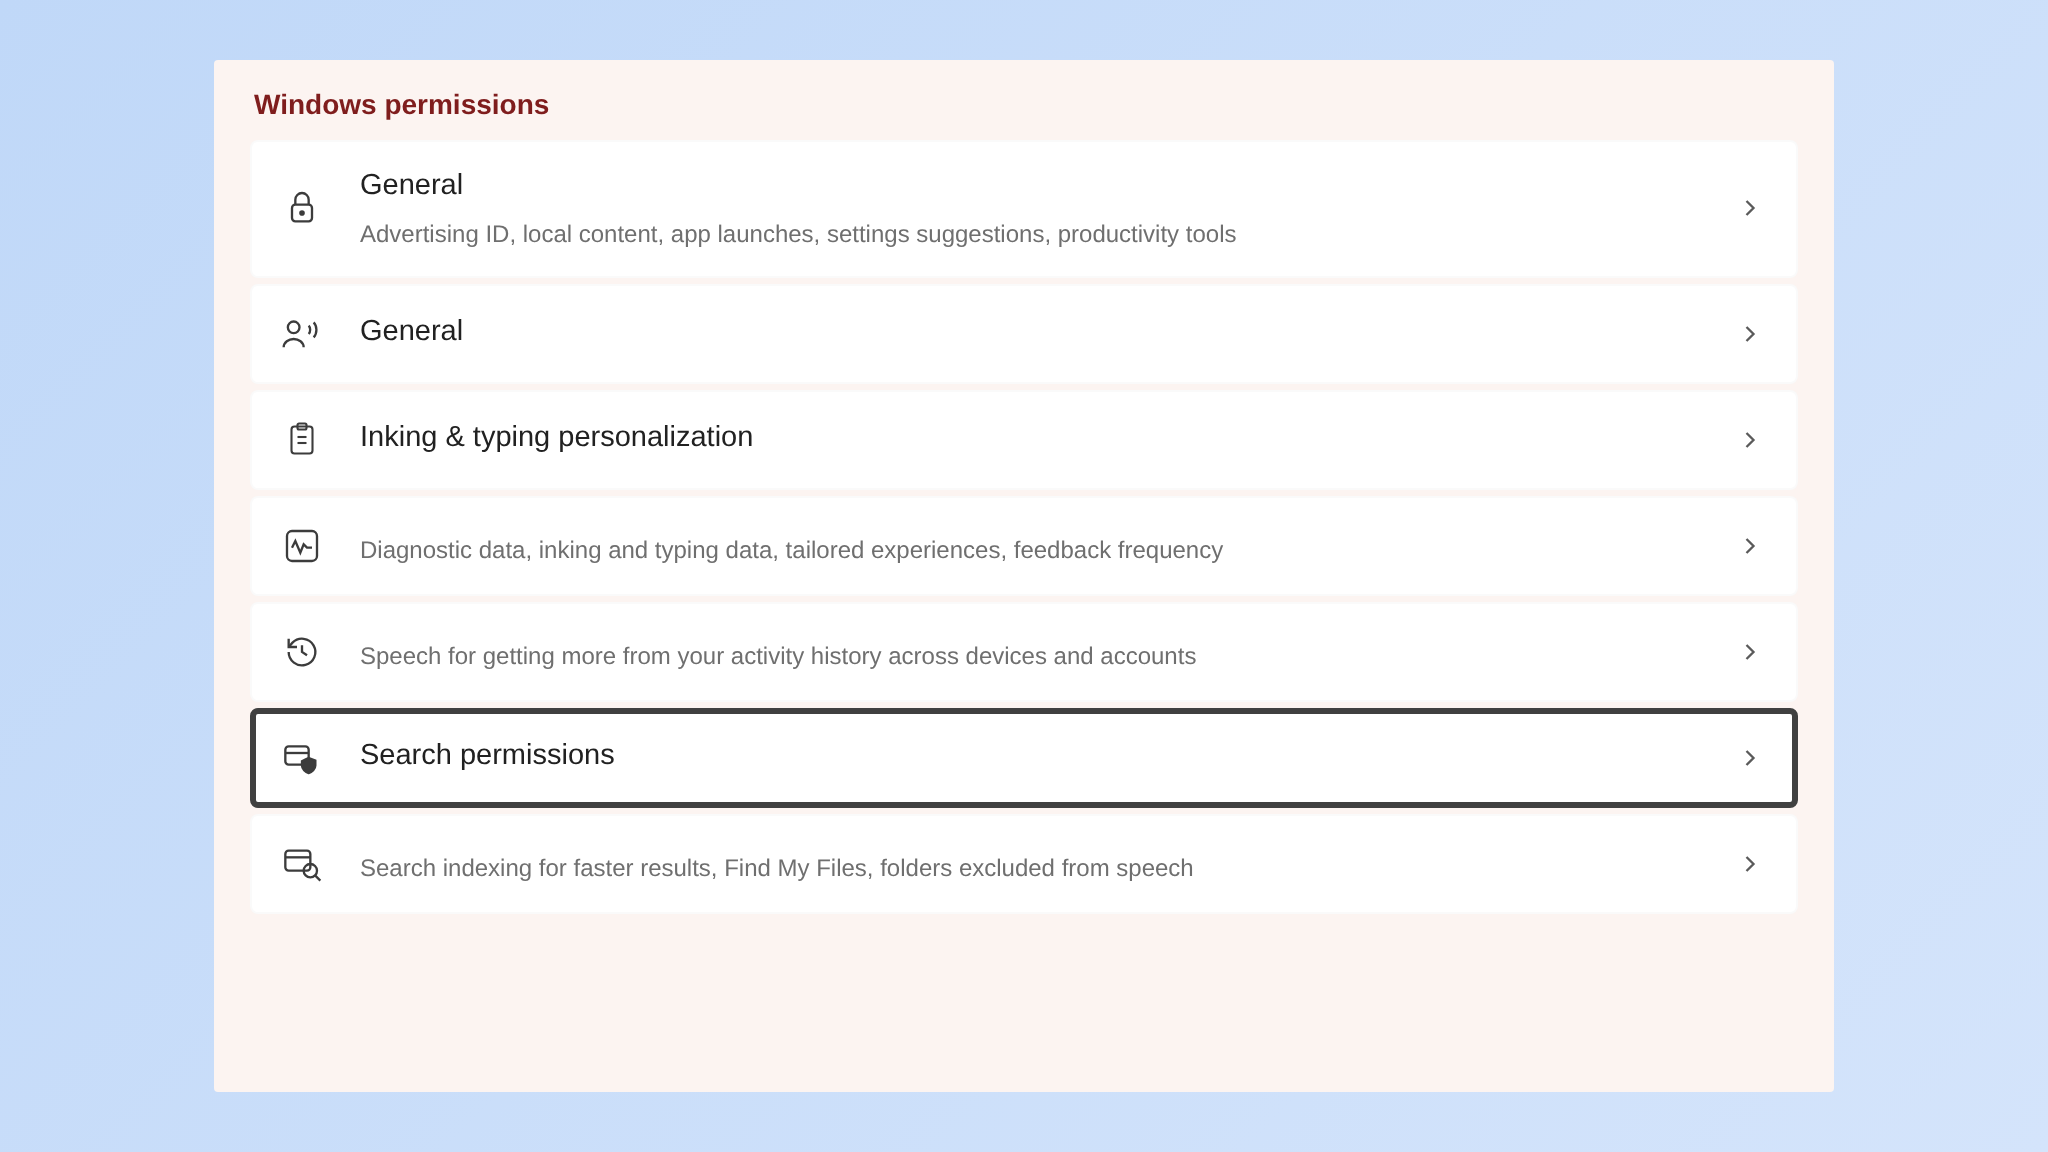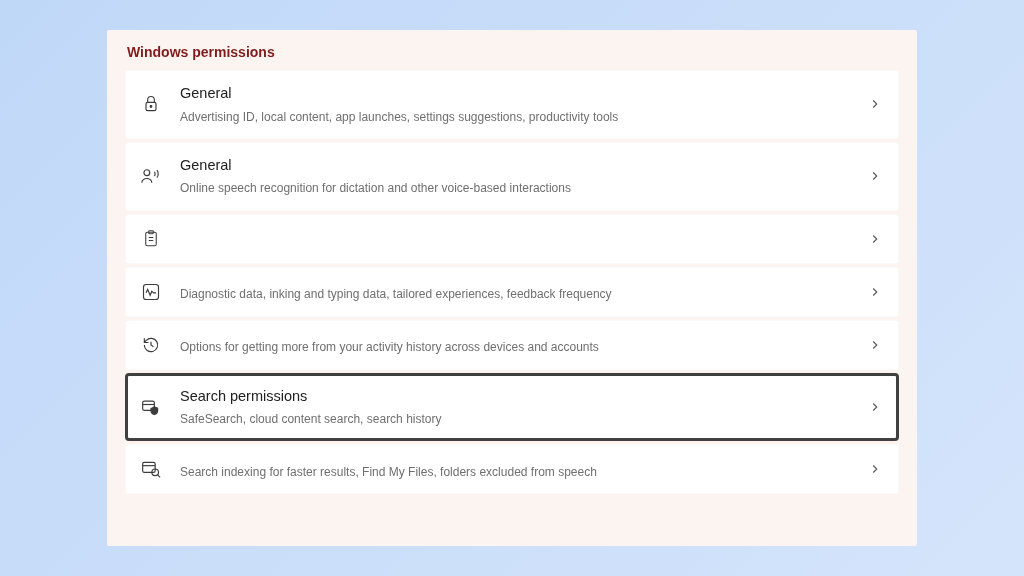--- a/index.html
+++ b/index.html
@@ -101,39 +101,39 @@
       <span class="icon-wrap">
         <svg width="22" height="20" viewBox="0 0 26 24" fill="none" stroke="currentColor" stroke-width="1.4">
           <circle cx="8" cy="8" r="3.5"></circle>
           <path d="M2 20c0-3 3-5 6-5s6 2 6 5"></path>
           <path d="M17 7c1.2 1.2 1.2 3.8 0 5"></path>
           <path d="M20 5c2.2 2.2 2.2 6.8 0 9"></path>
         </svg>
       </span>
       <div class="text-block">
         <div class="row-title">General</div>
-        <div class="row-desc">Online speech recognition for dictation and other voice-based interactions</div>
       </div>
       <span class="chevron">
         <svg width="14" height="14" viewBox="0 0 24 24" fill="none" stroke="currentColor" stroke-width="2">
             <path d="M9 6l6 6-6 6"></path>
           </svg>
       </span>
     </div>
 
     <div class="row">
       <span class="icon-wrap">
         <svg width="18" height="20" viewBox="0 0 24 26" fill="none" stroke="currentColor" stroke-width="1.4">
           <rect x="5" y="4" width="14" height="18" rx="2"></rect>
           <rect x="9" y="2" width="6" height="4" rx="1"></rect>
           <line x1="9" y1="11" x2="15" y2="11"></line>
           <line x1="9" y1="15" x2="15" y2="15"></line>
         </svg>
       </span>
       <div class="text-block">
+        <div class="row-title">Inking &amp; typing personalization</div>
       </div>
       <span class="chevron">
         <svg width="14" height="14" viewBox="0 0 24 24" fill="none" stroke="currentColor" stroke-width="2">
             <path d="M9 6l6 6-6 6"></path>
           </svg>
       </span>
     </div>
 
     <div class="row">
       <span class="icon-wrap">
@@ -154,40 +154,39 @@
 
     <div class="row">
       <span class="icon-wrap">
         <svg width="20" height="20" viewBox="0 0 24 24" fill="none" stroke="currentColor" stroke-width="1.4">
           <path d="M4 12a8 8 0 1 0 2.3-5.6L4 9"></path>
           <path d="M4 4v5h5"></path>
           <path d="M12 8v4l3 2"></path>
         </svg>
       </span>
       <div class="text-block">
-        <div class="row-desc">Options for getting more from your activity history across devices and accounts</div>
+        <div class="row-desc">Speech for getting more from your activity history across devices and accounts</div>
       </div>
       <span class="chevron">
         <svg width="14" height="14" viewBox="0 0 24 24" fill="none" stroke="currentColor" stroke-width="2">
             <path d="M9 6l6 6-6 6"></path>
           </svg>
       </span>
     </div>
 
     <div class="row highlighted">
       <span class="icon-wrap">
         <svg width="22" height="20" viewBox="0 0 26 24" fill="none" stroke="currentColor" stroke-width="1.4">
           <rect x="3" y="5" width="14" height="11" rx="2"></rect>
           <line x1="3" y1="9" x2="17" y2="9"></line>
           <path d="M15 13l2-1 4 1.5v3c0 2-2 4-4 4.5-2-.5-4-2.5-4-4.5v-2.5z" fill="currentColor"></path>
         </svg>
       </span>
       <div class="text-block">
         <div class="row-title">Search permissions</div>
-        <div class="row-desc">SafeSearch, cloud content search, search history</div>
       </div>
       <span class="chevron">
         <svg width="14" height="14" viewBox="0 0 24 24" fill="none" stroke="currentColor" stroke-width="2">
             <path d="M9 6l6 6-6 6"></path>
           </svg>
       </span>
     </div>
 
     <div class="row">
       <span class="icon-wrap">

